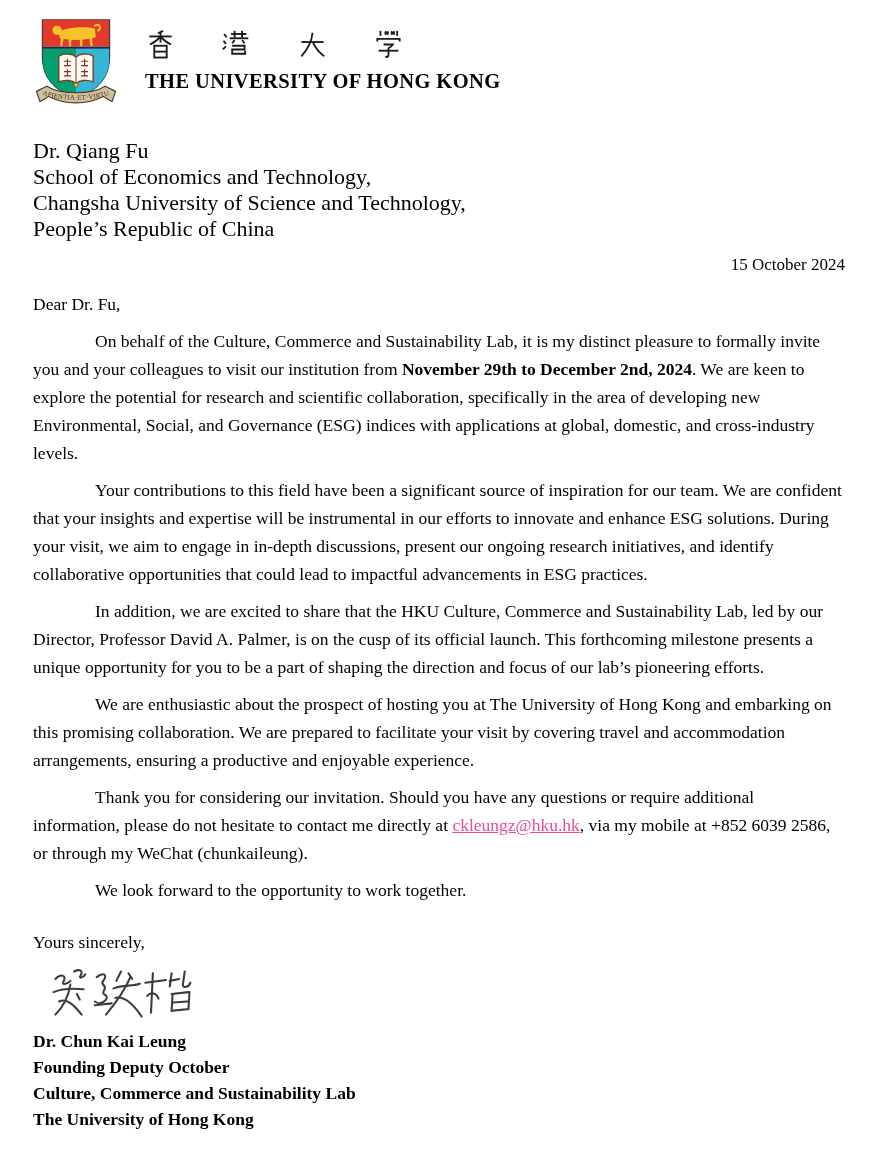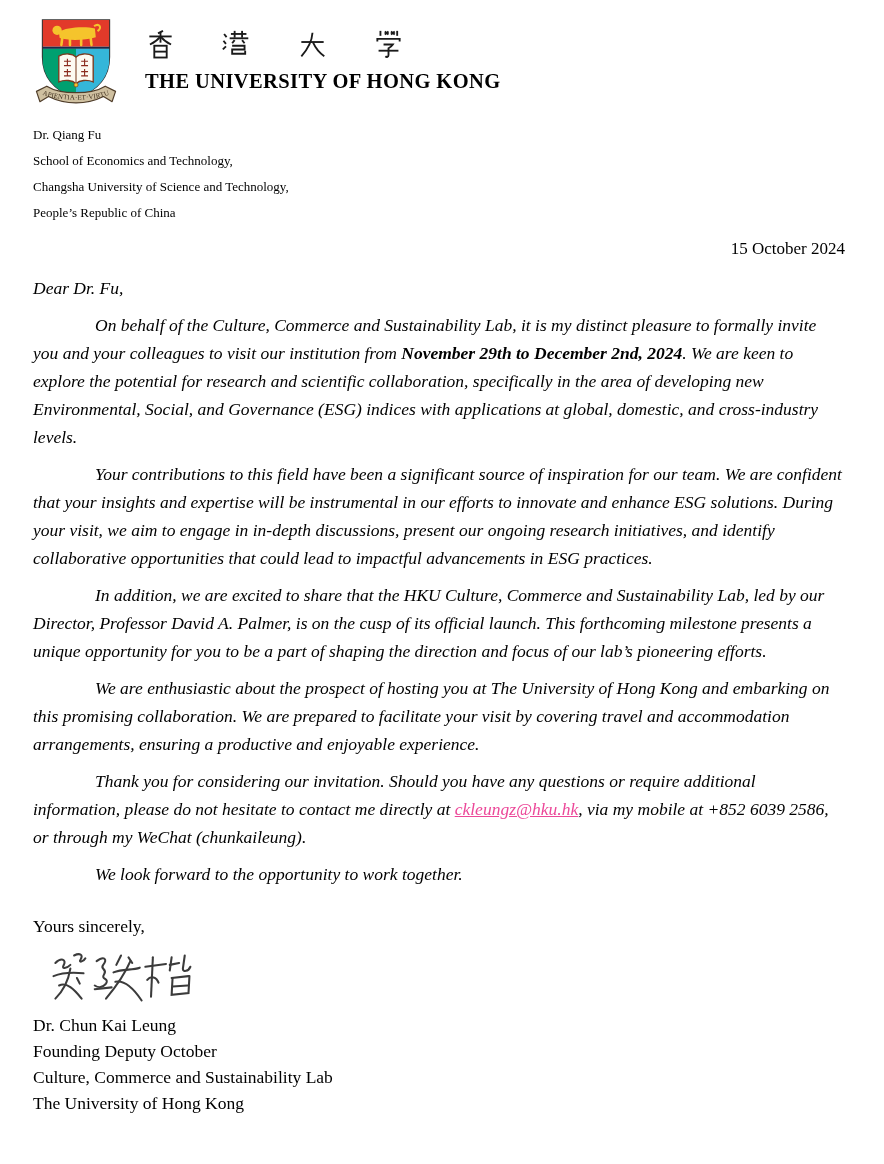--- a/index.html
+++ b/index.html
@@ -12,31 +12,31 @@
 
   
   .header { display:flex; align-items:flex-start; }
   .crest svg { display:block; }
   .header-text { margin-left:26px; padding-top:12px; }
   .zh-row { display:flex; align-items:center; gap:45px; height:36px; }
   .zh-char svg { display:block; }
   .en-name { font-weight:bold; font-size:20.5px; letter-spacing:0.4px; margin-top:8px; white-space:nowrap; }
 
   
-  .address { margin-top:10px; font-size:13px; line-height:26px; }
+  .address { margin-top:26px; font-size:22px; line-height:26px; }
   .date-line { text-align:right; font-size:17px; line-height:26px; margin-top:10px; }
-  .letter { font-size:17.5px; line-height:28px;font-style:italic; }
+  .letter { font-size:17.5px; line-height:28px; }
   .letter p { margin:9px 0 0 0; }
   .salutation { margin-top:12px !important; }
   .indent { text-indent:62px; }
   a.email { color:#ec4899; text-decoration:underline; }
   .closing { margin-top:24px; font-size:17.5px; line-height:28px; }
   .signature { margin:8px 0 0 12px; }
   .signature svg { display:block; }
-  .signoff { font-size:17.5px; line-height:26px; margin-top:4px; }
+  .signoff { font-size:17.5px; line-height:26px; margin-top:4px;font-weight:bold; }
   .sr-only { position:absolute; width:1px; height:1px; overflow:hidden;
              clip:rect(0 0 0 0); white-space:nowrap; }
 </style>
 </head>
 <body>
 
 <div class="page">
 
   <div class="header">
     <div class="crest">

